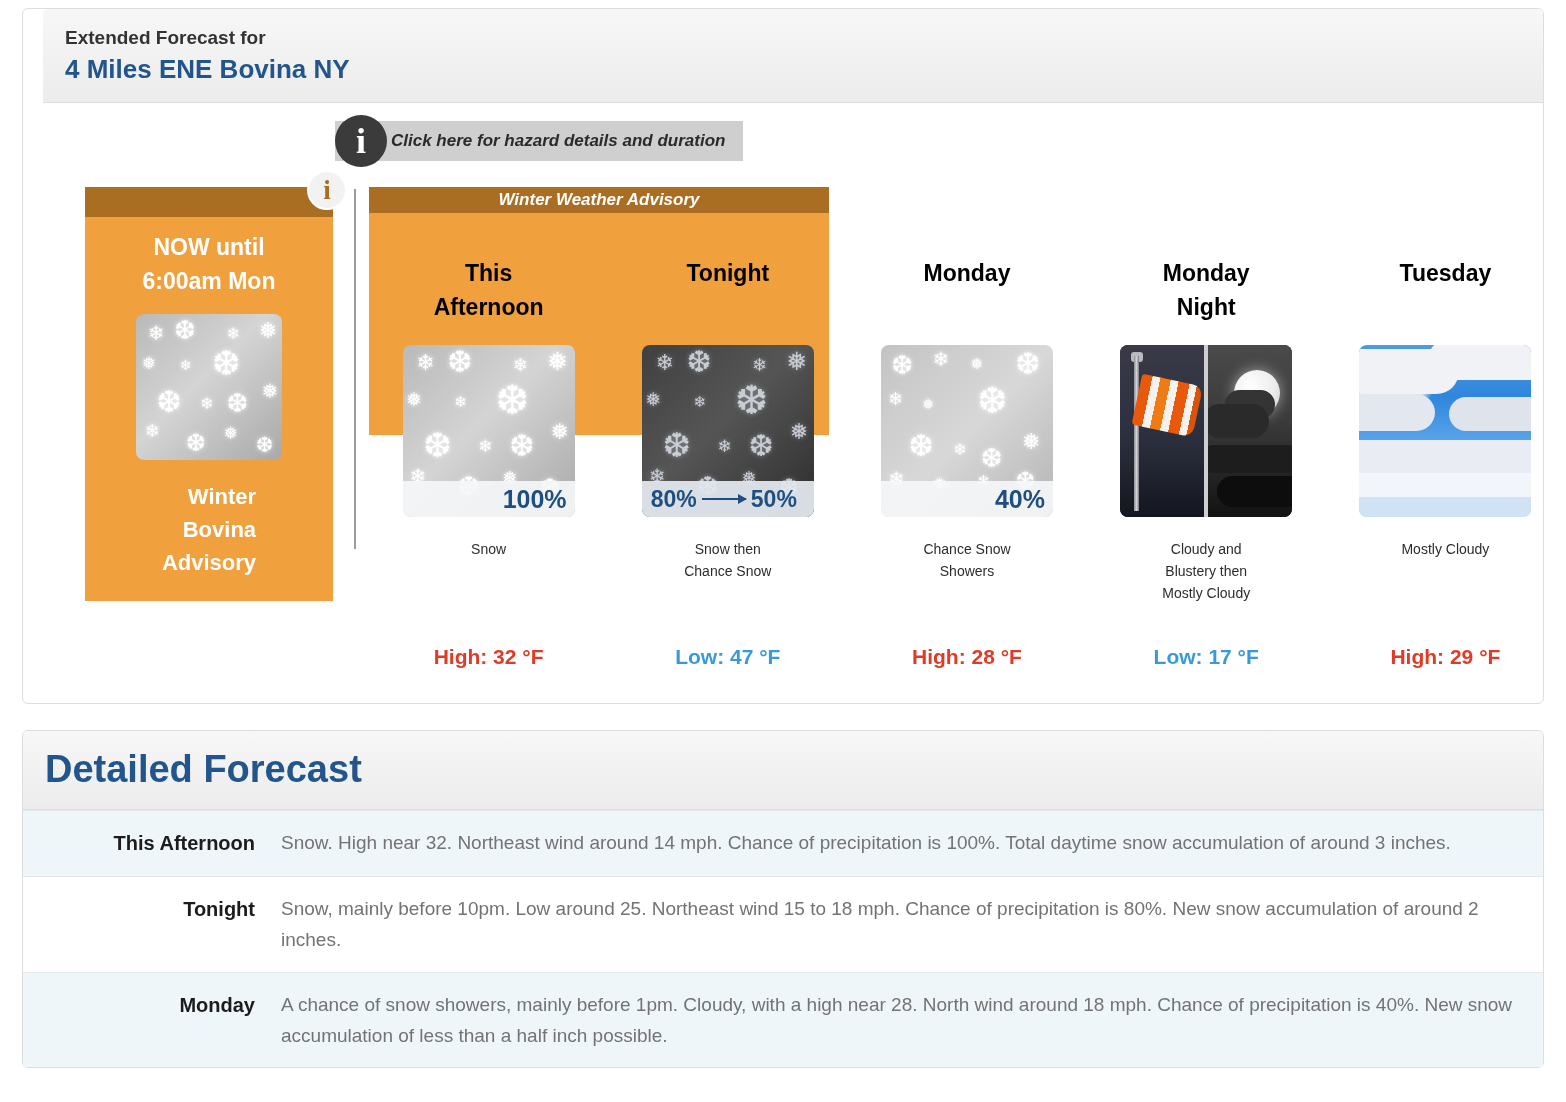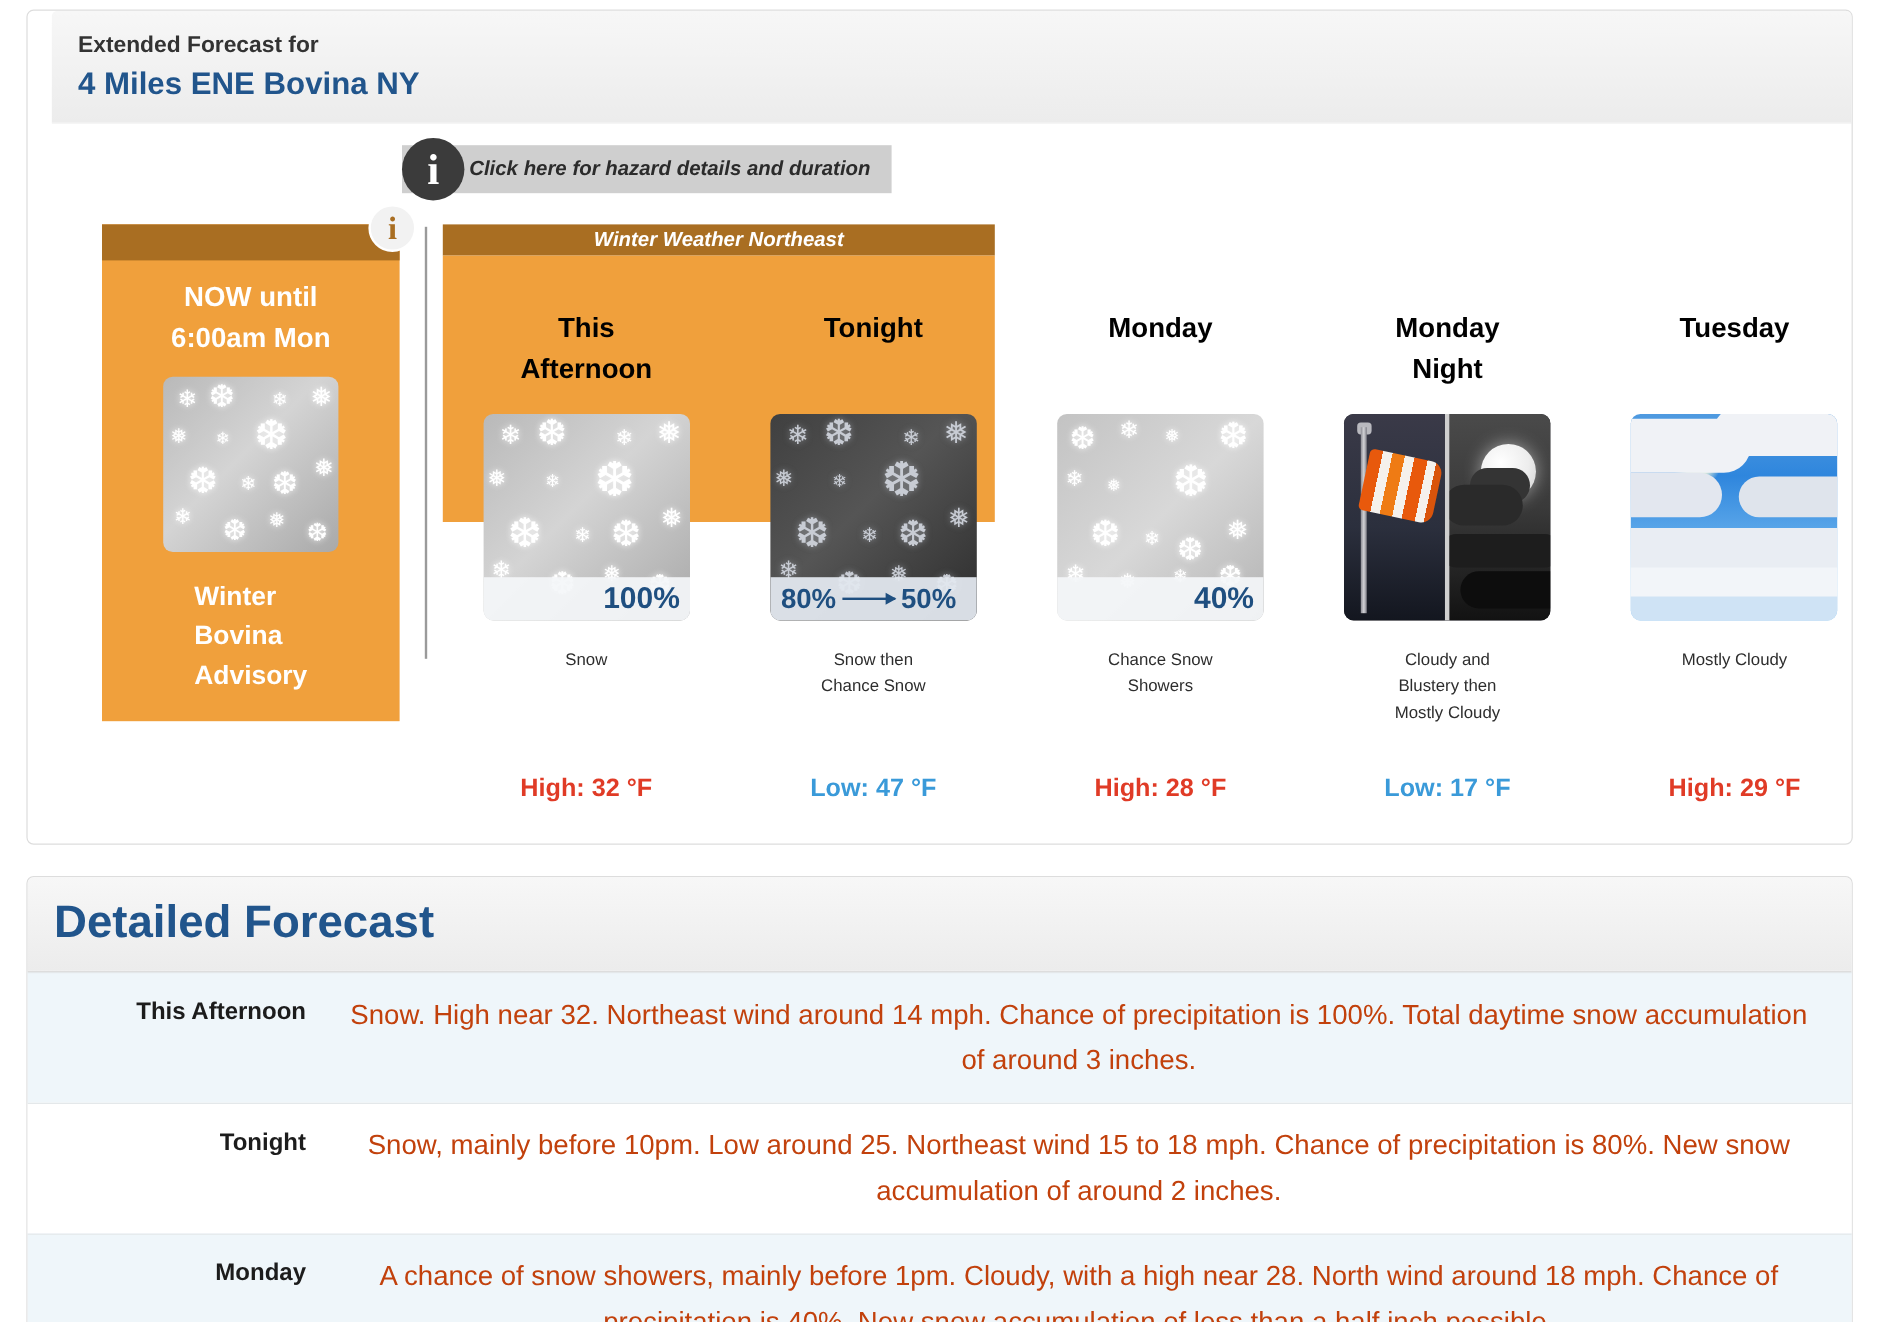--- a/index.html
+++ b/index.html
@@ -136,21 +136,21 @@
     color: #ffffff;
     text-align: center;
     line-height: 1.45;
   }
   .now-icon-wrap { margin-top: 16px; }
   .now-label {
     margin-top: 20px;
     font-size: 22px;
     font-weight: bold;
     color: #ffffff;
-    text-align: left;
+    text-align: right;
     line-height: 1.5;
   }
 
   
   .adv-band {
     position: absolute;
     left: 326px; top: 84px;
     width: 460px;
   }
   .adv-band-cap {
@@ -345,24 +345,23 @@
     flex: 0 0 232px;
     text-align: right;
     padding-right: 26px;
     font-size: 20px;
     font-weight: bold;
     color: #1c1c1c;
     line-height: 1.65;
   }
   .detail-text {
     flex: 1;
-    font-size: 23px;
-    color: #c2410c;
+    font-size: 19px;
+    color: #737373;
     line-height: 1.65;
-    text-align: center;
   }
 </style>
 </head>
 <body>
 
 <div class="page">
 
   <div class="panel" style="margin-top:8px;padding-left:20px;">
 
     <div class="panel-head">
@@ -373,21 +372,21 @@
     <div class="fc-body">
 
       <div class="hazard-link">
         <span class="info-badge">i</span>
         <span class="hazard-link-text">Click here for hazard details and duration</span>
       </div>
 
       <div class="v-divider"></div>
 
       <div class="adv-band">
-        <div class="adv-band-cap">Winter Weather Northeast</div>
+        <div class="adv-band-cap">Winter Weather Advisory</div>
         <div class="adv-band-fill"></div>
       </div>
 
       <div class="now-card">
         <div class="cap">
           <span class="now-badge">i</span>
         </div>
         <div class="now-when">
           <div>NOW until</div>
           <div>6:00am Mon</div>

